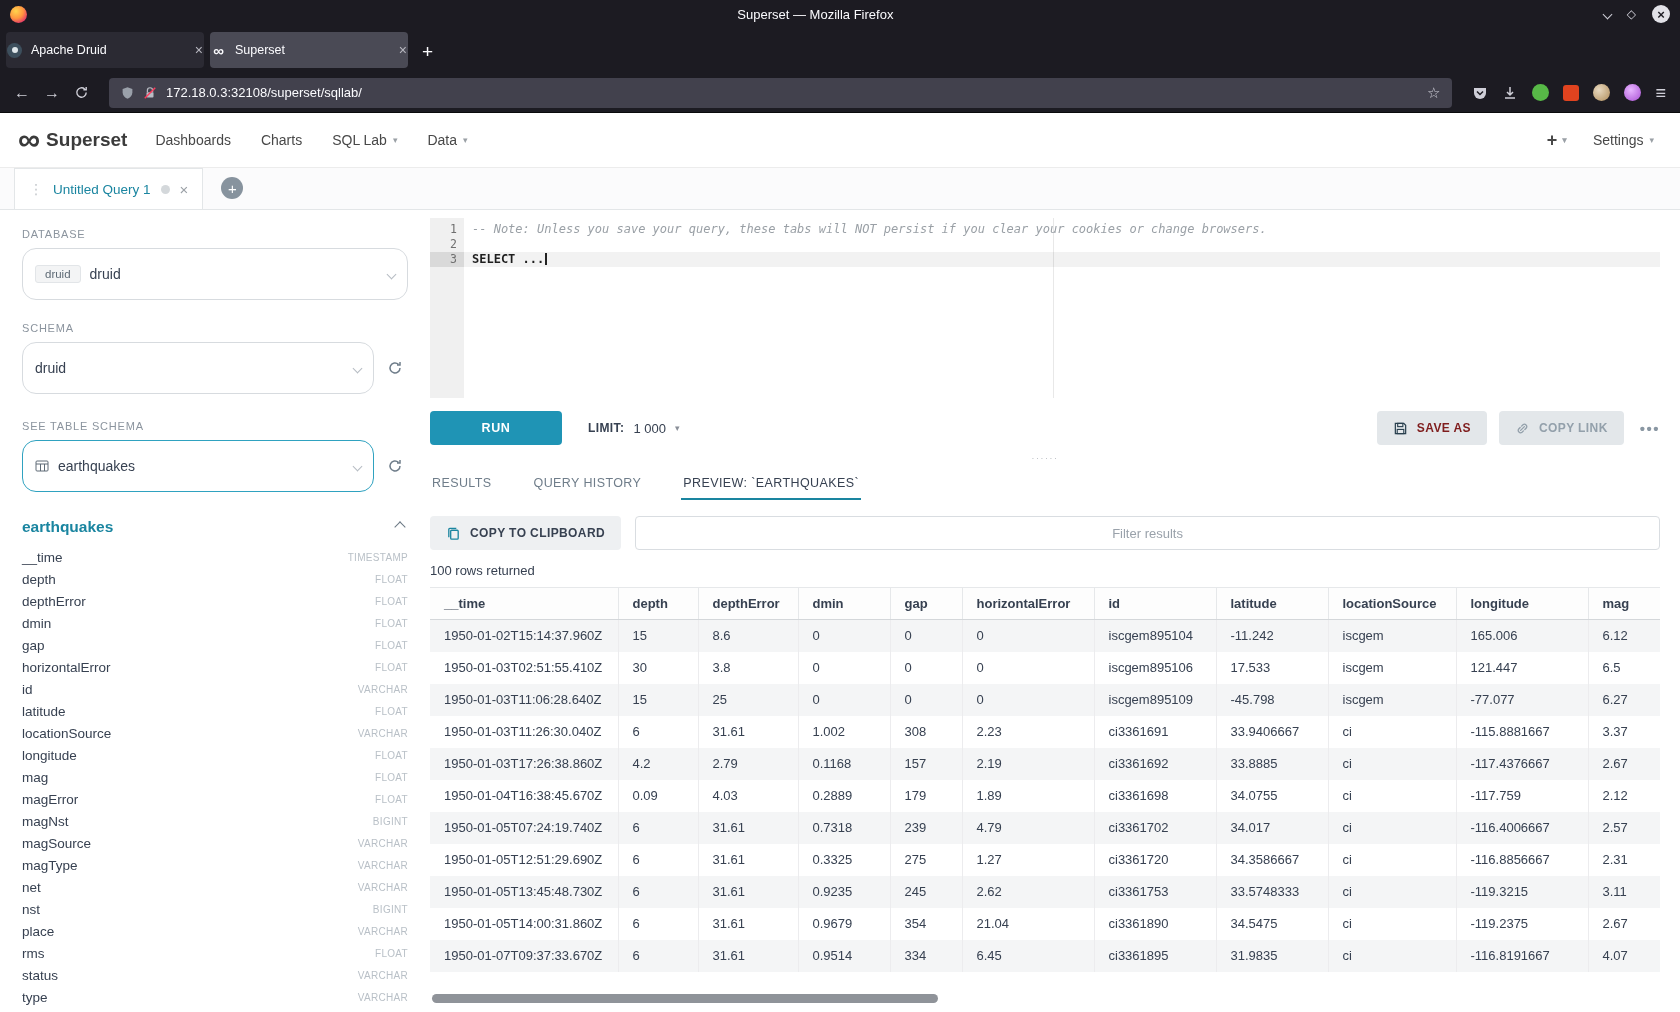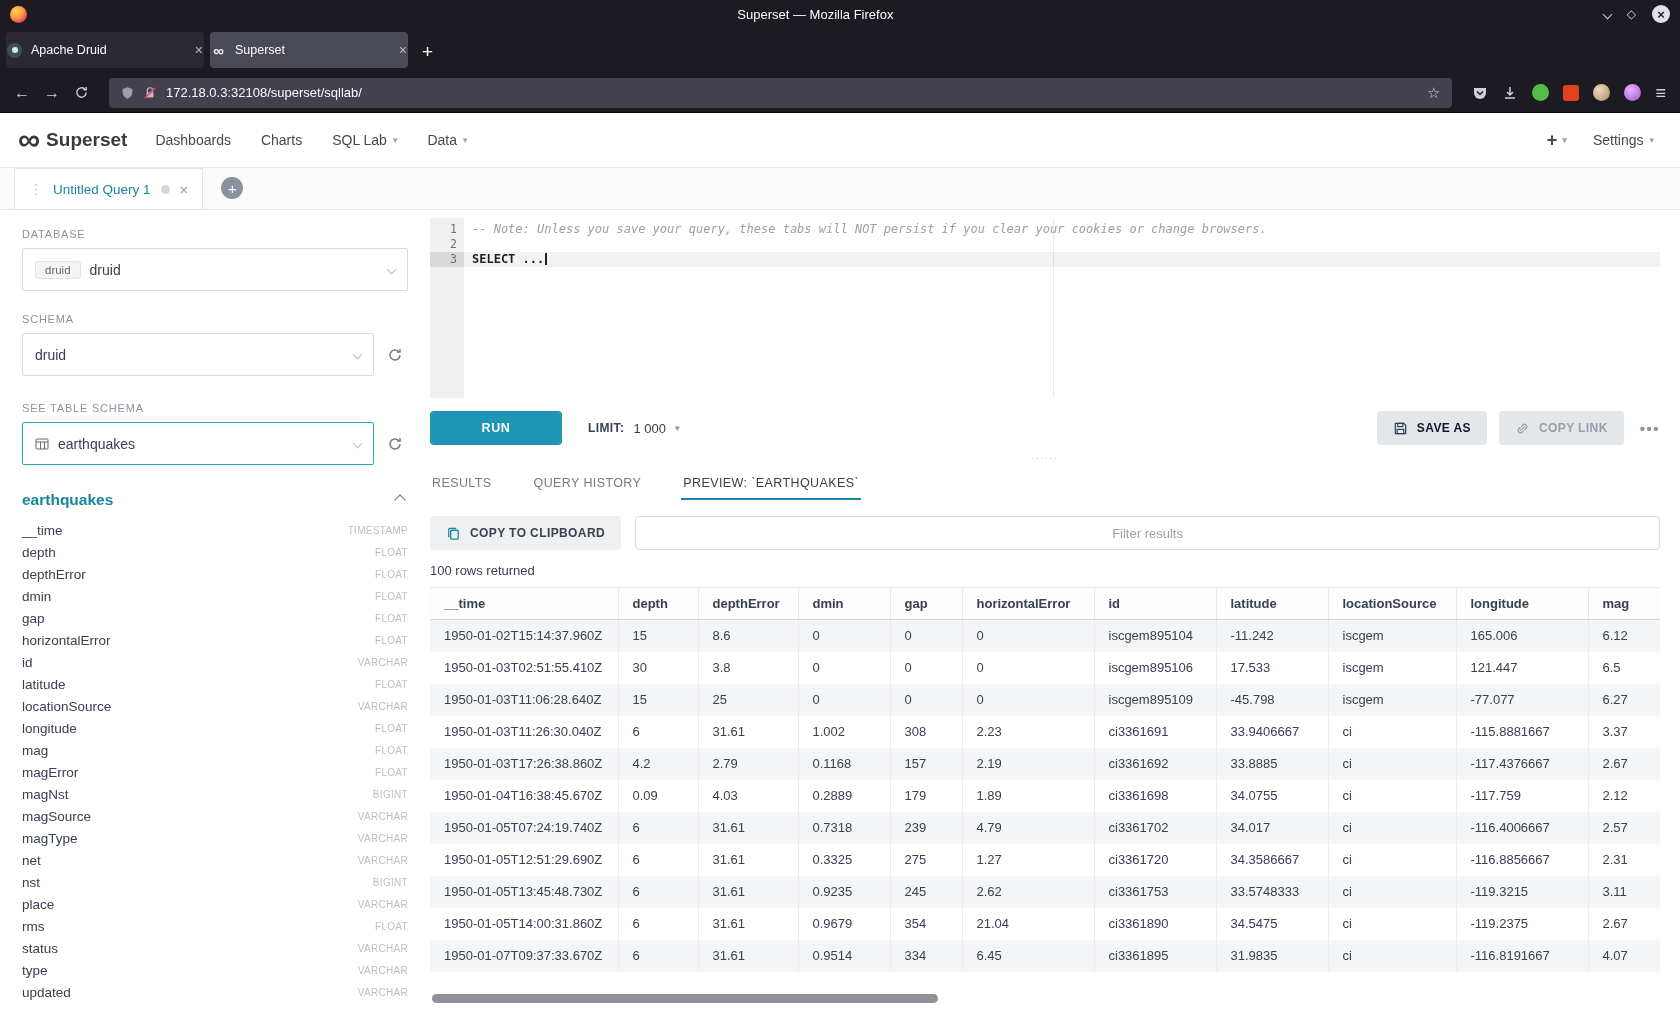--- a/index.html
+++ b/index.html
@@ -57,21 +57,21 @@
 .qtab .x{color:#9aa0a6;font-size:15px;}
 .qplus{width:22px;height:22px;border-radius:50%;background:#87939e;color:#fff;display:flex;align-items:center;justify-content:center;font-size:15px;margin:0 0 10px 18px;line-height:1;}
 
 
 .content{flex:1;display:flex;overflow:hidden;}
 .sidebar{width:430px;flex:0 0 auto;padding:18px 22px 0;overflow:hidden;}
 .sb-label{font-size:11px;color:#8b949e;letter-spacing:0.8px;font-weight:500;}
 .mt22{margin-top:22px;}
 .mt26{margin-top:26px;}
 .sb-row{display:flex;align-items:center;gap:8px;margin-top:8px;}
-.sb-select{flex:1;height:43px;border:1px solid #d7dbdf;border-radius:2px;background:#fff;display:flex;align-items:center;padding:8px 12px;gap:9px;font-size:14px;color:#374151;}
+.sb-select{flex:1;height:52px;border:1px solid #d7dbdf;border-radius:14px;background:#fff;display:flex;align-items:center;padding:8px 12px;gap:9px;font-size:14px;color:#374151;}
 .sb-select .selchev{margin-left:auto;width:7px;height:7px;border-right:1.5px solid #b6bcc3;border-bottom:1.5px solid #b6bcc3;transform:rotate(45deg);}
 .sb-select.focus{border:1.5px solid #2fa2c0;}
 .badge{background:#f3f4f5;border:1px solid #e2e5e8;border-radius:3px;font-size:11.5px;color:#5f6b76;padding:2px 9px;}
 .refresh{width:26px;display:flex;justify-content:center;align-items:center;}
 .sb-section{margin-top:26px;display:flex;align-items:center;justify-content:space-between;padding-right:4px;}
 .sb-title{color:#1a85a0;font-size:15.5px;font-weight:700;}
 .collapse-chev{width:8px;height:8px;border-right:1.7px solid #6b7884;border-bottom:1.7px solid #6b7884;transform:rotate(-135deg);}
 .col-list{margin-top:10px;}
 .col-row{display:flex;justify-content:space-between;align-items:center;height:22px;}
 .col-name{font-size:13.5px;color:#374151;}
@@ -95,21 +95,21 @@
 
 
 .runbar{height:48px;display:flex;align-items:center;gap:26px;flex:0 0 auto;margin-top:6px;}
 .run-btn{width:132px;height:34px;background:#1f94b5;color:#fff;border-radius:4px;display:flex;align-items:center;justify-content:center;font-size:12.5px;font-weight:700;letter-spacing:0.6px;}
 .limit{display:flex;align-items:center;gap:9px;font-size:12px;color:#374151;}
 .limit .lab{font-weight:700;letter-spacing:0.4px;}
 .limit .val{font-size:13px;}
 .limit .caret{font-size:9px;color:#8a8f98;}
 .runbar-right{margin-left:auto;display:flex;align-items:center;gap:12px;}
 .sec-btn{height:34px;border-radius:4px;background:#e3e7ea;display:flex;align-items:center;gap:9px;padding:0 16px;font-size:12px;font-weight:700;letter-spacing:0.4px;}
-.sec-btn.saveas{color:#0f172a;}
+.sec-btn.saveas{color:#7f1d1d;}
 .sec-btn.copylink{color:#93a0ab;}
 .more-dots{color:#8a97a3;font-size:15px;letter-spacing:1.5px;font-weight:700;margin-left:4px;}
 
 .pane-divider{height:12px;display:flex;align-items:center;justify-content:center;flex:0 0 auto;}
 .pane-divider span{color:#b7bbc0;font-size:9px;letter-spacing:2px;line-height:0.5;}
 
 
 .rtabs{display:flex;gap:38px;flex:0 0 auto;margin-top:2px;}
 .rtab{padding:10px 2px 8px;font-size:12.5px;color:#6f7d8a;letter-spacing:0.4px;border-bottom:2.5px solid transparent;}
 .rtab.active{color:#374151;border-bottom-color:#1a85a0;}

